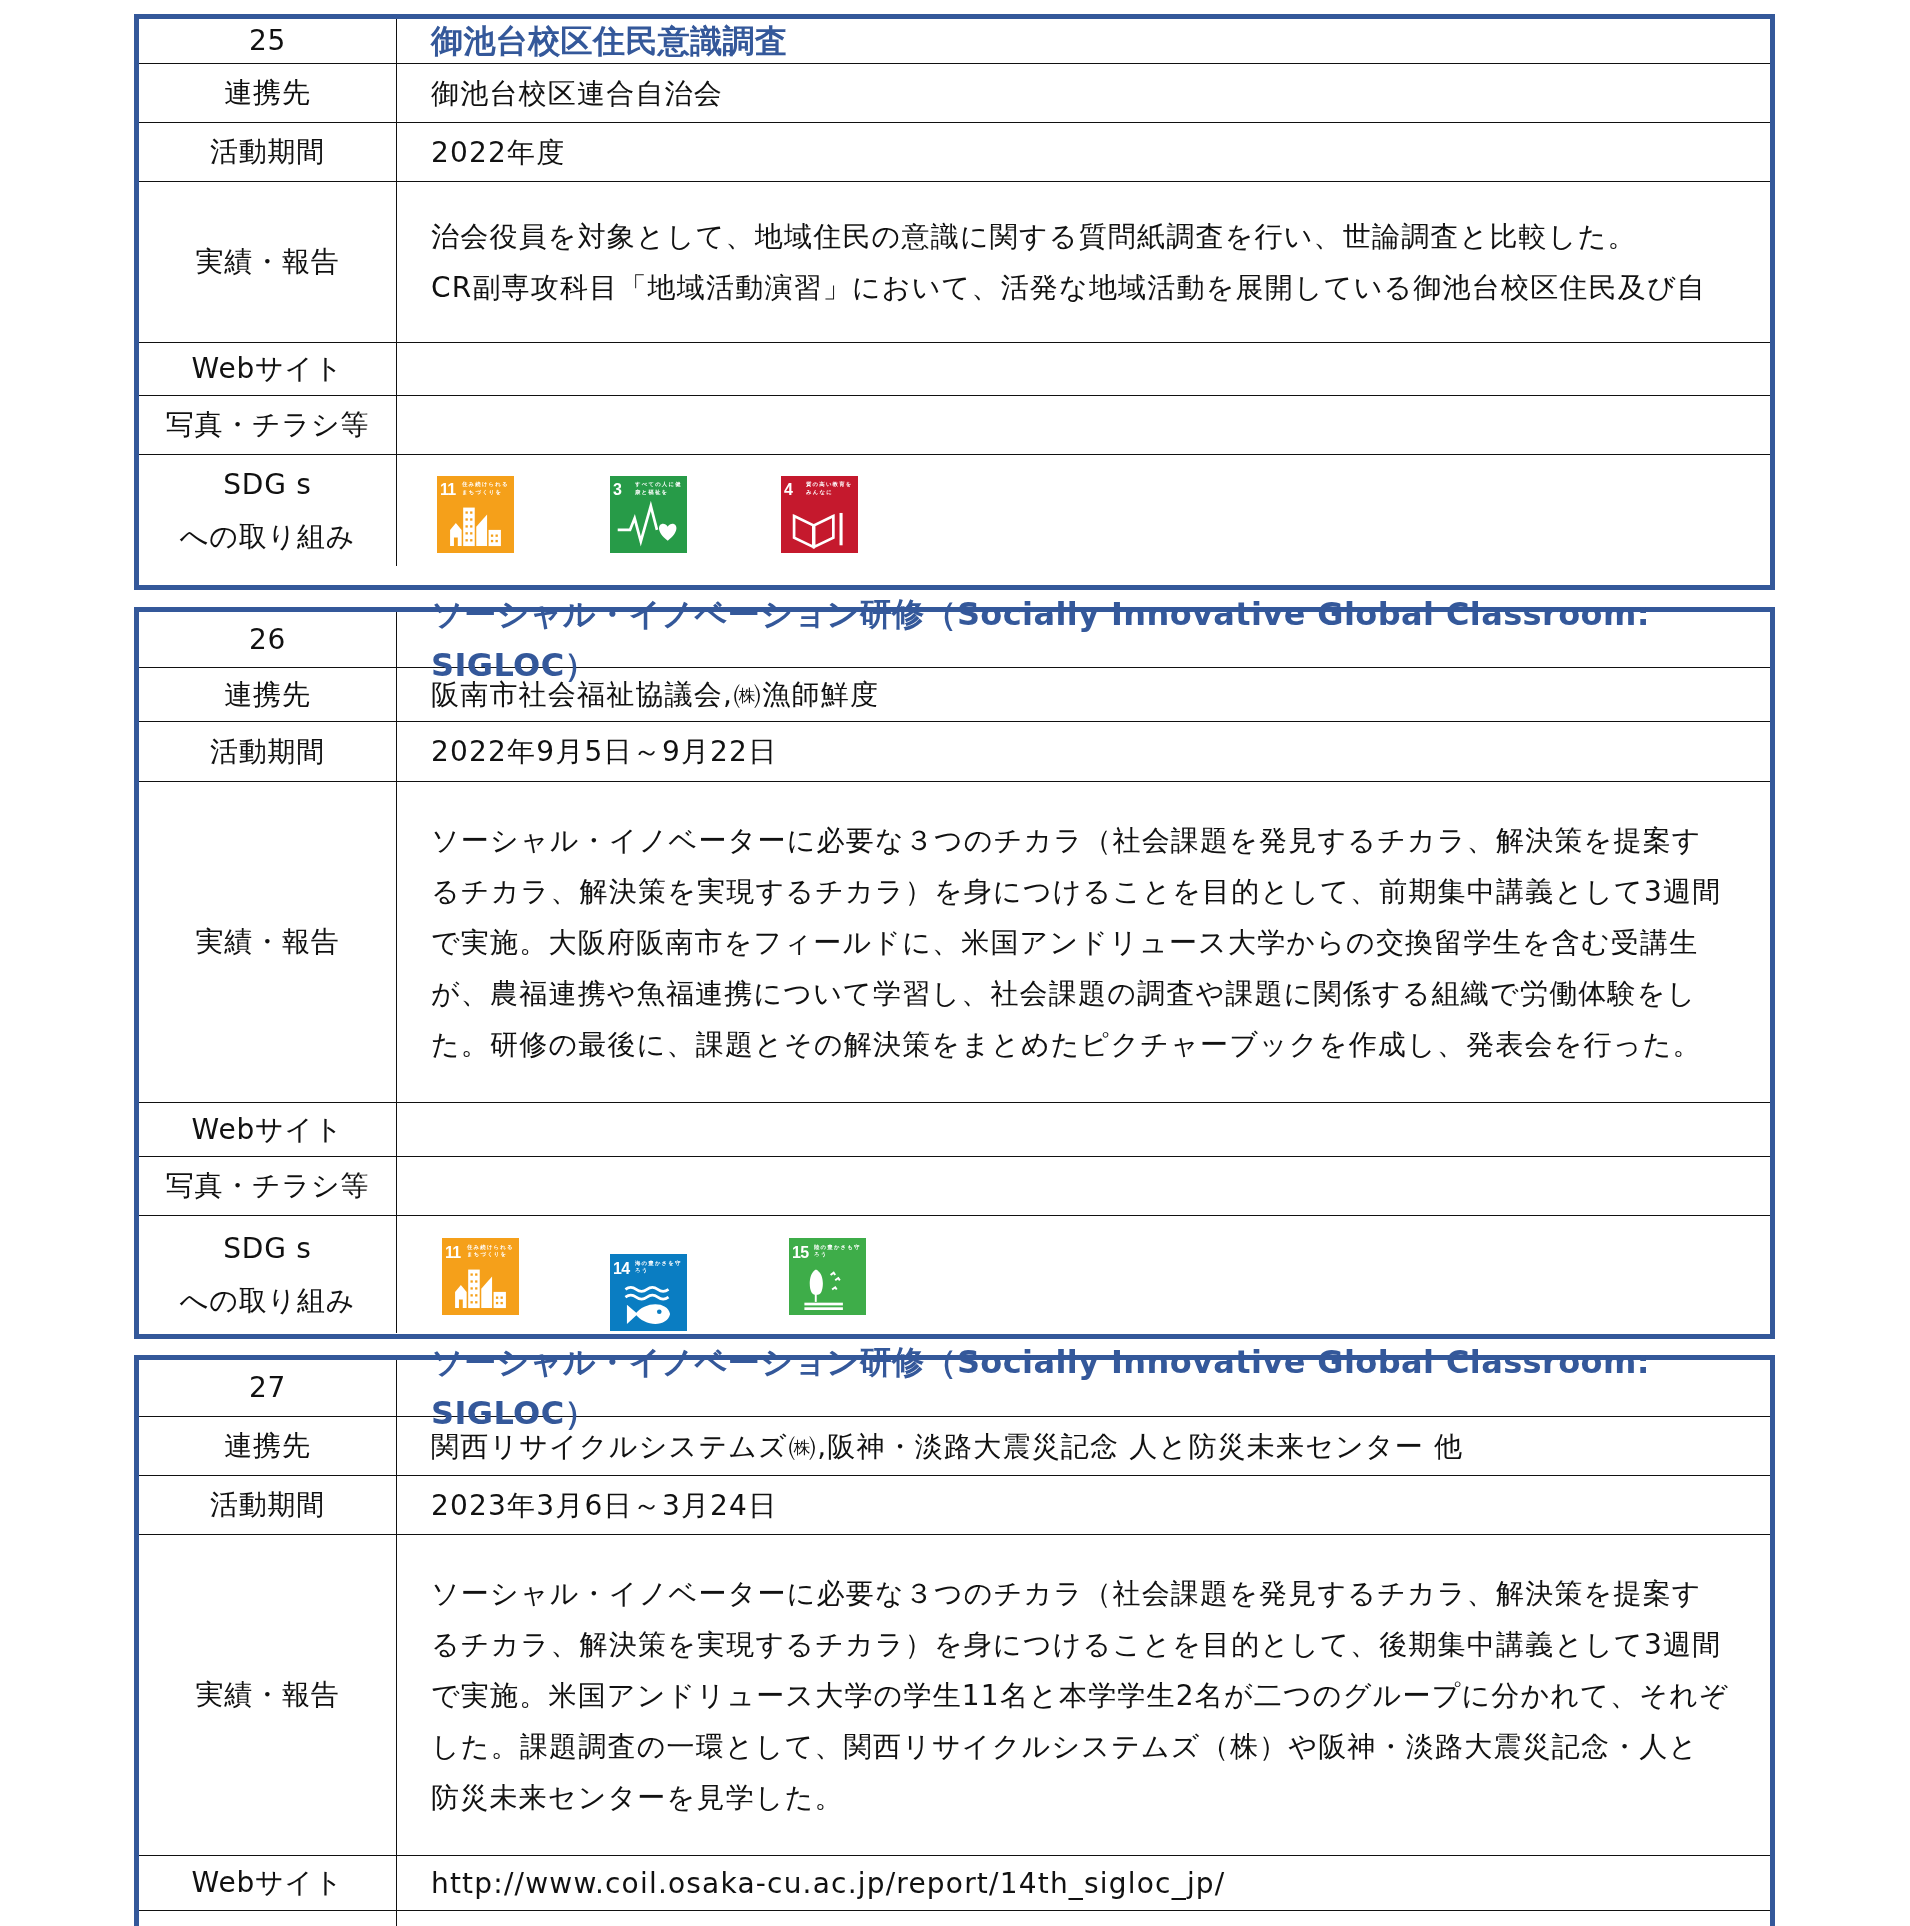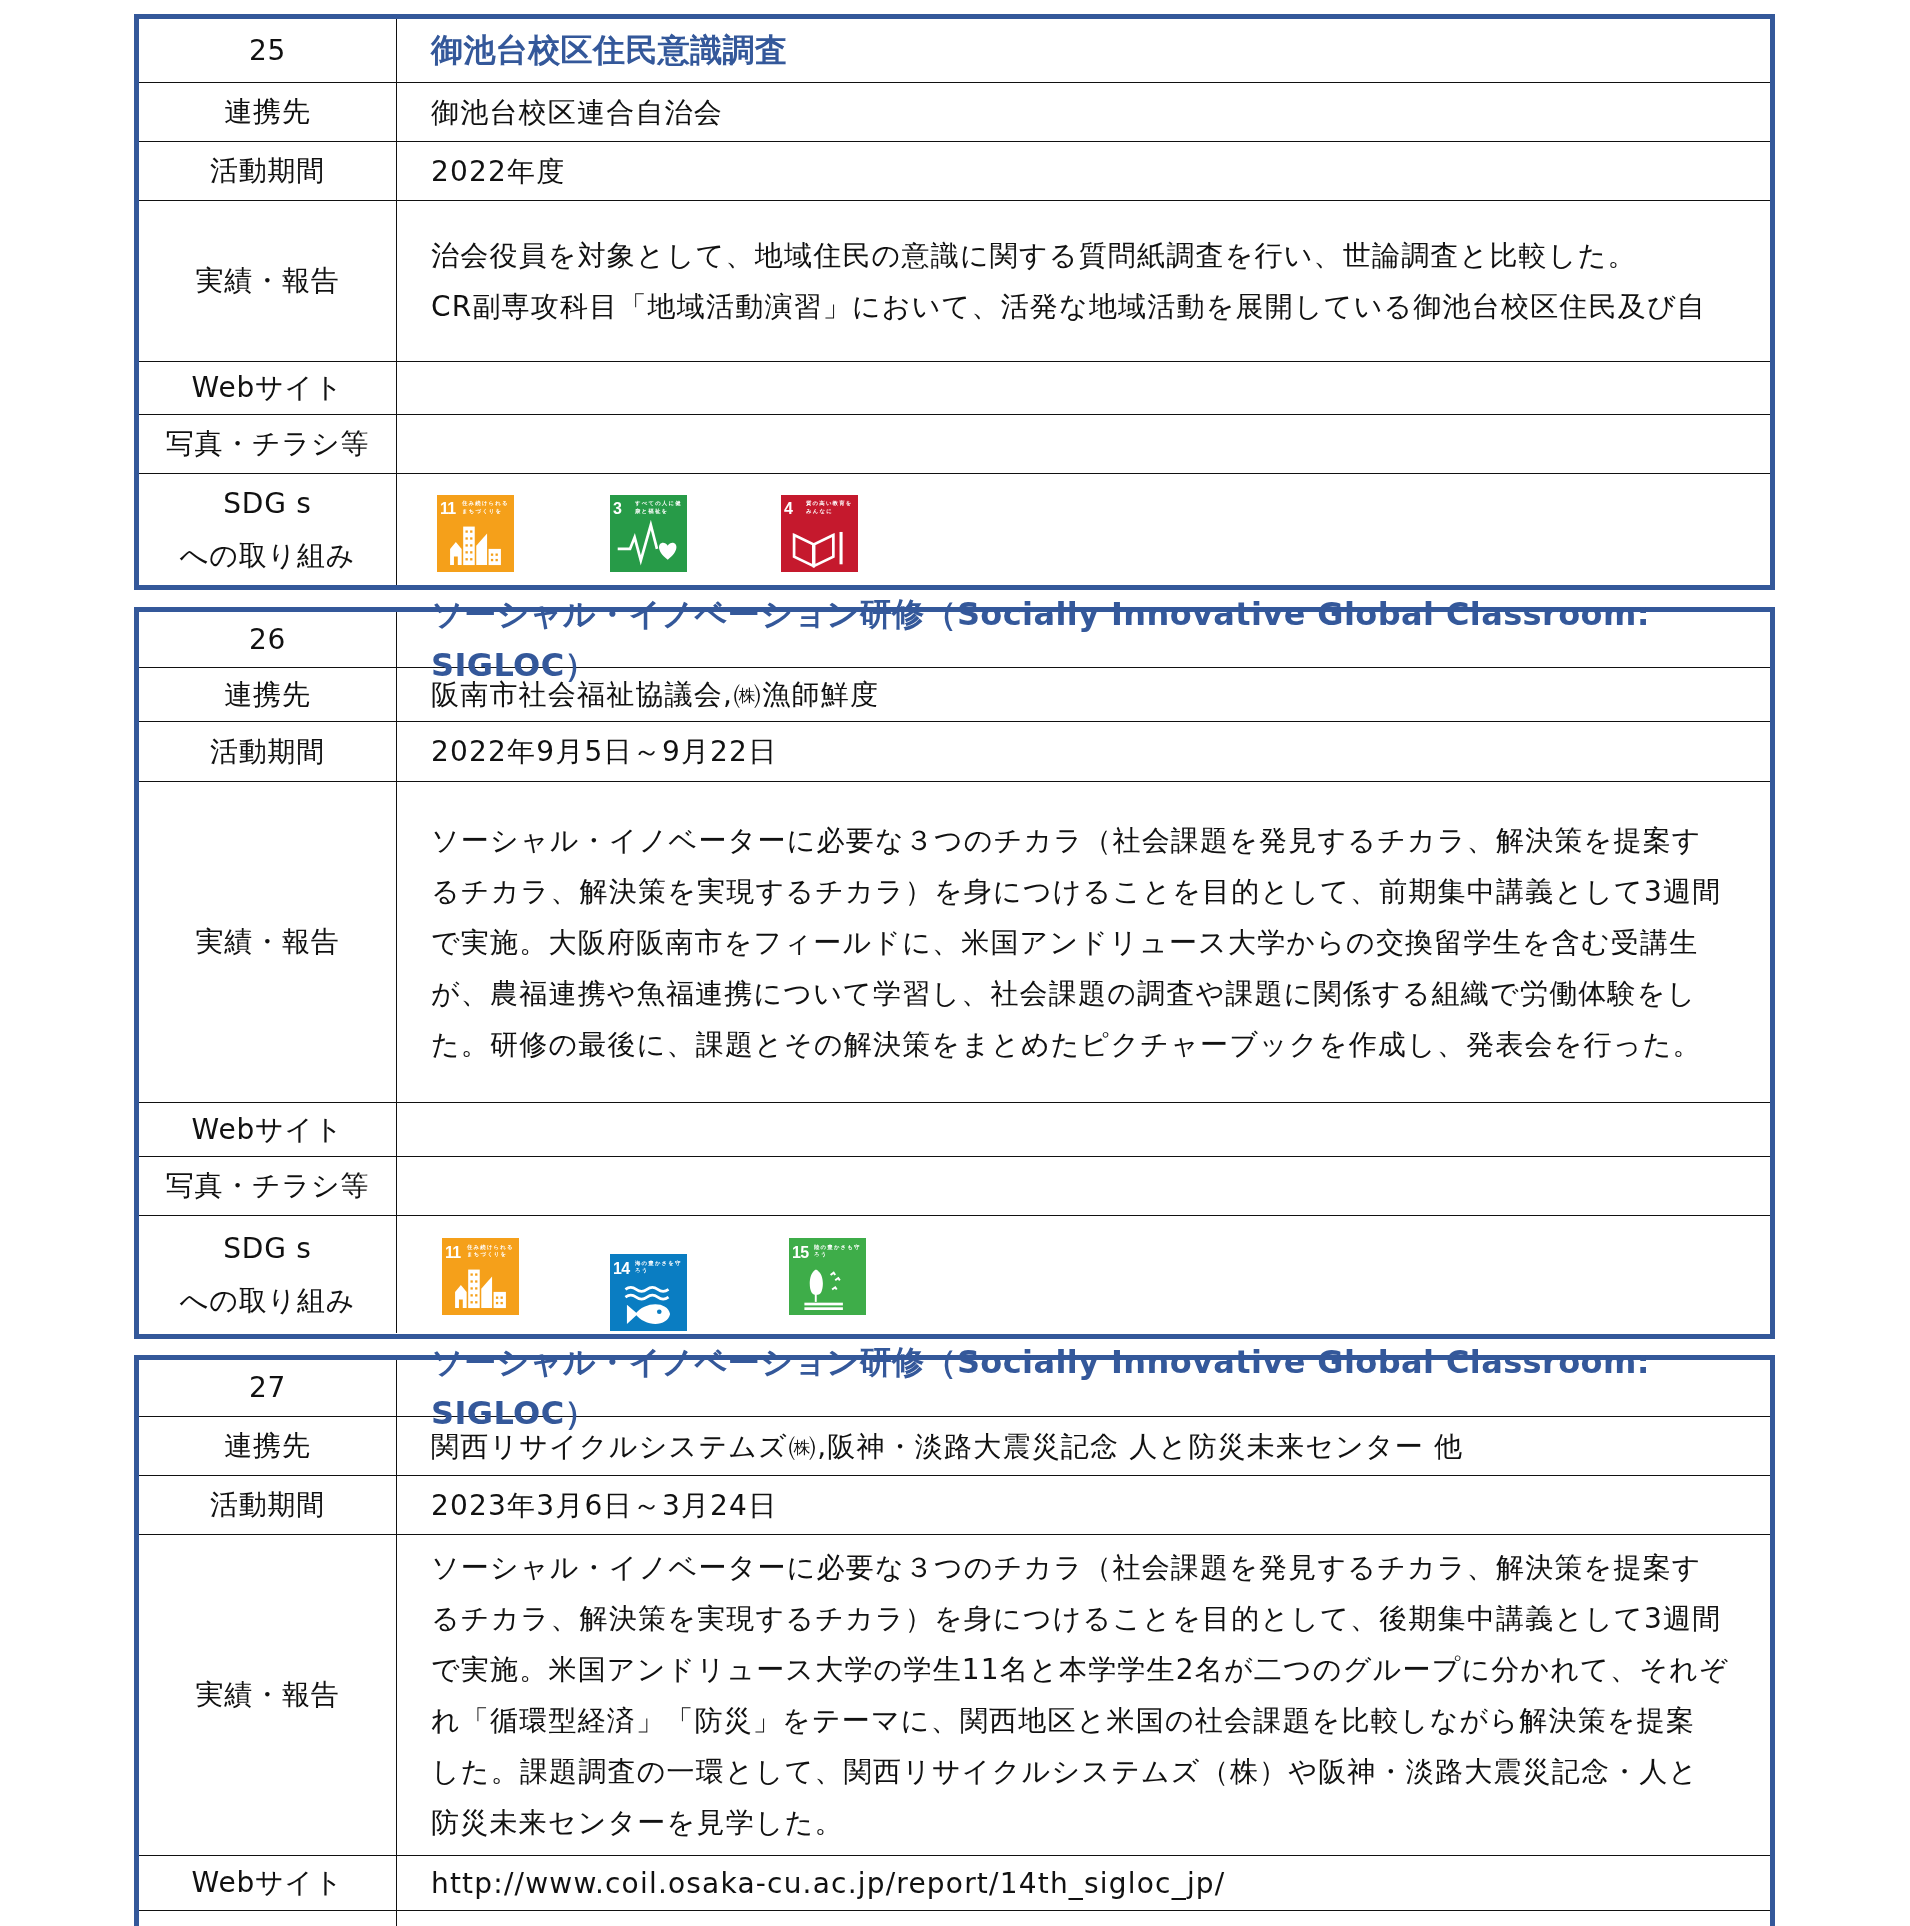--- a/index.html
+++ b/index.html
@@ -72,21 +72,21 @@
   .sdg .cap {
     position: absolute; left: 25px; top: 5.4px; width: 49px;
     font-size: 5.4px; line-height: 7.7px; font-weight: bold;
   }
   .sdg svg { position: absolute; left: 0; top: 0; }
 </style>
 </head>
 <body>
 
 <div class="entry" style="top:14px; height:576px;">
-  <div class="row" style="height:64px;">
+  <div class="row" style="height:45px;">
     <div class="label">25</div>
     <div class="value title">御池台校区住民意識調査</div>
   </div>
   <div class="row" style="height:59px;">
     <div class="label">連携先</div>
     <div class="value">御池台校区連合自治会</div>
   </div>
   <div class="row" style="height:59px;">
     <div class="label">活動期間</div>
     <div class="value">2022年度</div>
@@ -269,21 +269,20 @@
     <div class="label">活動期間</div>
     <div class="value">2023年3月6日～3月24日</div>
   </div>
   <div class="row" style="height:321px;">
     <div class="label">実績・報告</div>
     <div class="value report">
       <div>
         <span>ソーシャル・イノベーターに必要な３つのチカラ（社会課題を発見するチカラ、解決策を提案す</span>
         <span>るチカラ、解決策を実現するチカラ）を身につけることを目的として、後期集中講義として3週間</span>
         <span>で実施。米国アンドリュース大学の学生11名と本学学生2名が二つのグループに分かれて、それぞ</span>
-        <span>れ「循環型経済」「防災」をテーマに、関西地区と米国の社会課題を比較しながら解決策を提案</span>
         <span>した。課題調査の一環として、関西リサイクルシステムズ（株）や阪神・淡路大震災記念・人と</span>
         <span>防災未来センターを見学した。</span>
       </div>
     </div>
   </div>
   <div class="row" style="height:55px;">
     <div class="label">Webサイト</div>
     <div class="value">http://www.coil.osaka-cu.ac.jp/report/14th_sigloc_jp/</div>
   </div>
   <div class="row" style="height:59px;">

